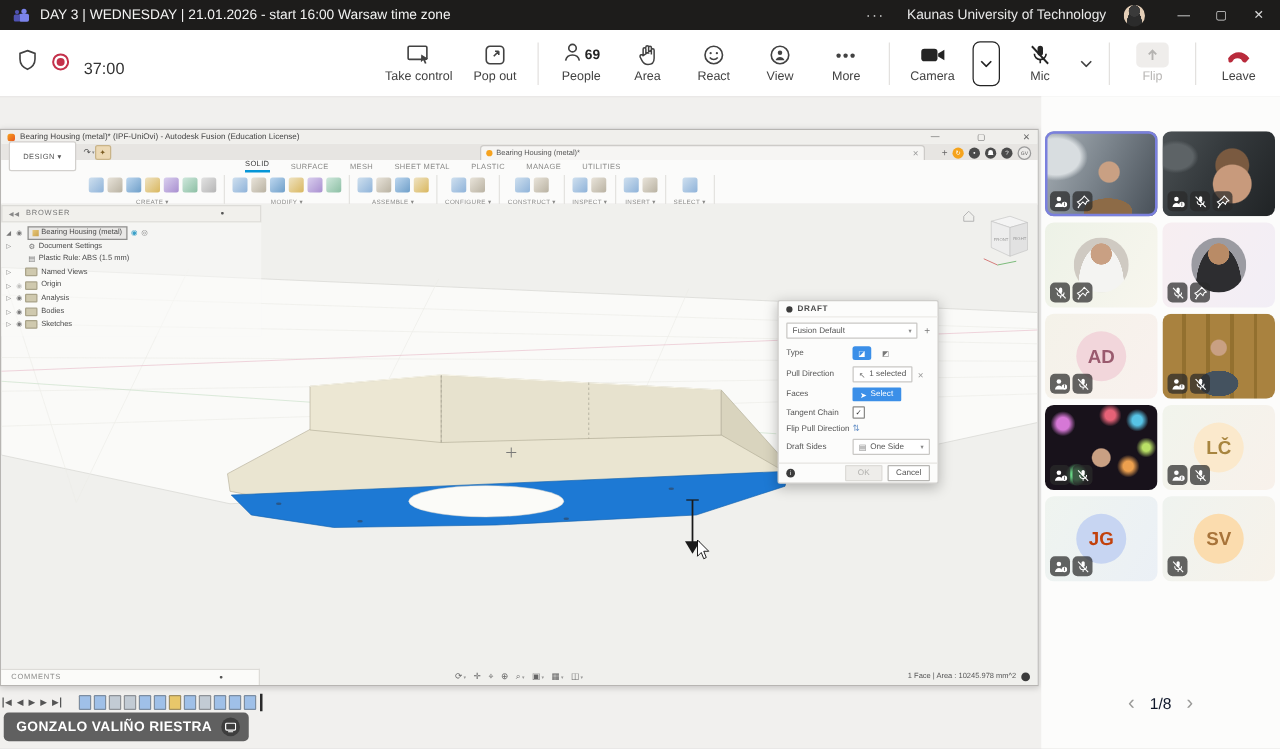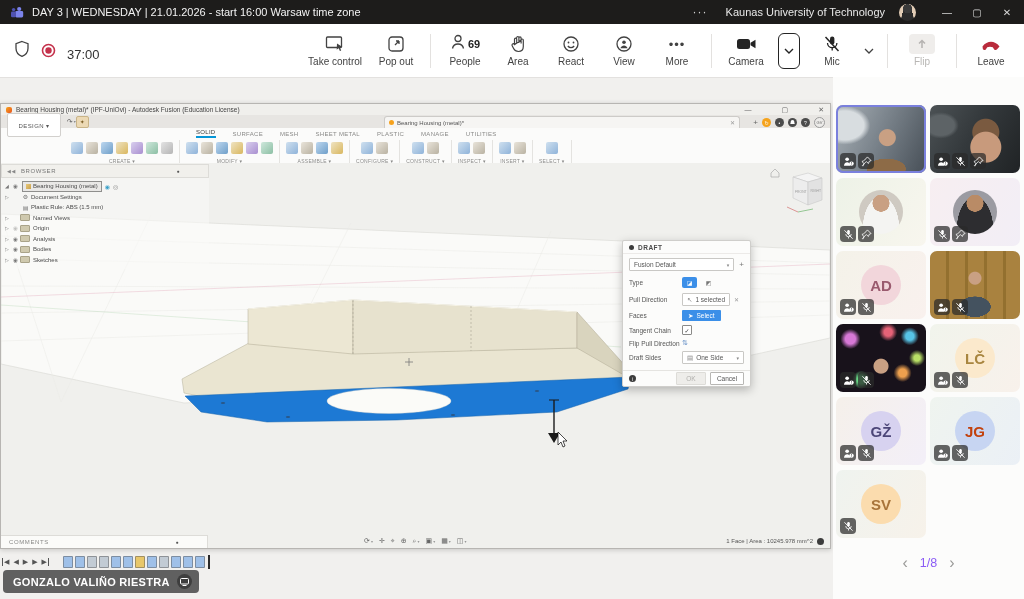--- a/index.html
+++ b/index.html
@@ -140,21 +140,21 @@
   .t-photo1{background:linear-gradient(120deg,#edf2e7,#f8f6ee)}
   .t-photo2{background:linear-gradient(120deg,#f7eef1,#f2eef6)}
   .t-video1{background:radial-gradient(circle at 57% 48%,#c9a083 0 8px,transparent 9px),radial-gradient(ellipse 32px 17px at 56% 94%,#8d6b47 0 60%,transparent 61%),radial-gradient(ellipse 42px 32px at 10% 30%,#d8dde0 0 45%,transparent 60%),linear-gradient(115deg,#a9b1b7 0%,#7c858d 45%,#474f57 100%)}
   .t-video2{background:radial-gradient(circle at 62% 62%,#c89a7c 0 15px,transparent 16px),radial-gradient(circle at 62% 40%,#7a5a40 0 13px,transparent 14px),radial-gradient(ellipse 30px 22px at 12% 30%,#5d6366 0 45%,transparent 60%),linear-gradient(120deg,#4c5255 0%,#34393c 45%,#202325 100%)}
   .t-video3{background:radial-gradient(circle at 50% 40%,#c9a083 0 6px,transparent 7px),radial-gradient(ellipse 26px 17px at 50% 82%,#44525f 0 60%,transparent 61%),repeating-linear-gradient(90deg,#a9823f 0 16px,#93702f 16px 19px)}
   .t-video4{background:radial-gradient(circle at 50% 62%,#c9a083 0 7px,transparent 8px),radial-gradient(circle at 16% 22%,#d678d6 0 5px,transparent 10px),radial-gradient(circle at 82% 18%,#57c3e6 0 4px,transparent 9px),radial-gradient(circle at 74% 72%,#eda04e 0 4px,transparent 9px),radial-gradient(circle at 28% 82%,#68d685 0 4px,transparent 9px),radial-gradient(circle at 58% 12%,#e66277 0 4px,transparent 9px),radial-gradient(circle at 90% 50%,#b9e066 0 3px,transparent 8px),#18121b}
   .badges{position:absolute;left:4px;bottom:4px;display:flex;gap:2px}
   .badge{width:16px;height:16px;border-radius:4px;background:rgba(42,42,42,.72);display:flex;align-items:center;justify-content:center}
   .pager{position:absolute;bottom:28px;left:0;width:191px;display:flex;align-items:center;justify-content:center;gap:12px}
   .pchev{font-size:16px;color:#9a9a98;line-height:1}
-  .pnum{font-size:12.5px;color:#8b5cf6}
+  .pnum{font-size:12.5px;color:#0f172a}
 </style>
 </head>
 <body>
 
 <div id="root">
 
   <div class="titlebar">
     <span class="tlogo">
       <svg width="14" height="13" viewBox="0 0 14 13">
           <circle cx="9.2" cy="3" r="2.1" fill="#7b83eb"></circle>
@@ -837,42 +837,20 @@
                 <path d="M3 5.5a3 3 0 0 0 6 0" fill="none" stroke="#fff" stroke-width=".9"></path>
                 <line x1="6" y1="8.5" x2="6" y2="10.4" stroke="#fff" stroke-width=".9"></line>
                 <line x1="1.6" y1="1.4" x2="10.4" y2="10.6" stroke="#fff" stroke-width="1"></line>
               </svg>
             </span>
 
     </div>
   </div>
 
 
-  <div class="tile" style="background: linear-gradient(120deg, rgb(245, 240, 234), rgb(243, 239, 248));">
-    <div class="circle" style="background: rgb(215, 210, 240); color: rgb(76, 70, 120);">GŽ</div>
-    <div class="badges">
-      <span class="badge">
-              <svg width="11" height="11" viewBox="0 0 12 12">
-                <circle cx="4.5" cy="3.5" r="2" fill="#fff"></circle>
-                <path d="M1 10.5c.4-2.6 2-3.6 3.5-3.6s3.1 1 3.5 3.6z" fill="#fff"></path>
-                <circle cx="9.3" cy="8.3" r="2.4" fill="#fff"></circle>
-                <text x="9.3" y="9.6" font-size="4.5" text-anchor="middle" fill="#2a2a2a" font-family="Liberation Sans,sans-serif" font-weight="bold">!</text>
-              </svg>
-            </span>
-      <span class="badge">
-              <svg width="11" height="11" viewBox="0 0 12 12">
-                <rect x="4.6" y="1" width="2.8" height="5" rx="1.4" fill="#fff"></rect>
-                <path d="M3 5.5a3 3 0 0 0 6 0" fill="none" stroke="#fff" stroke-width=".9"></path>
-                <line x1="6" y1="8.5" x2="6" y2="10.4" stroke="#fff" stroke-width=".9"></line>
-                <line x1="1.6" y1="1.4" x2="10.4" y2="10.6" stroke="#fff" stroke-width="1"></line>
-              </svg>
-            </span>
-
-    </div>
-  </div>
 
   <div class="tile" style="background: linear-gradient(120deg, rgb(239, 244, 239), rgb(235, 240, 246));">
     <div class="circle" style="background: rgb(199, 213, 242); color: #c2410c;">JG</div>
     <div class="badges">
       <span class="badge">
               <svg width="11" height="11" viewBox="0 0 12 12">
                 <circle cx="4.5" cy="3.5" r="2" fill="#fff"></circle>
                 <path d="M1 10.5c.4-2.6 2-3.6 3.5-3.6s3.1 1 3.5 3.6z" fill="#fff"></path>
                 <circle cx="9.3" cy="8.3" r="2.4" fill="#fff"></circle>
                 <text x="9.3" y="9.6" font-size="4.5" text-anchor="middle" fill="#2a2a2a" font-family="Liberation Sans,sans-serif" font-weight="bold">!</text>

